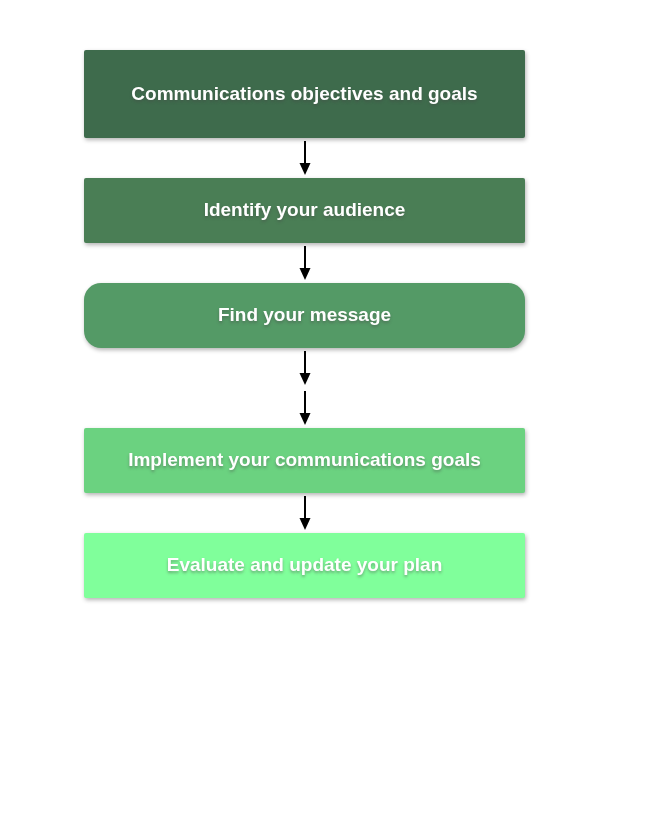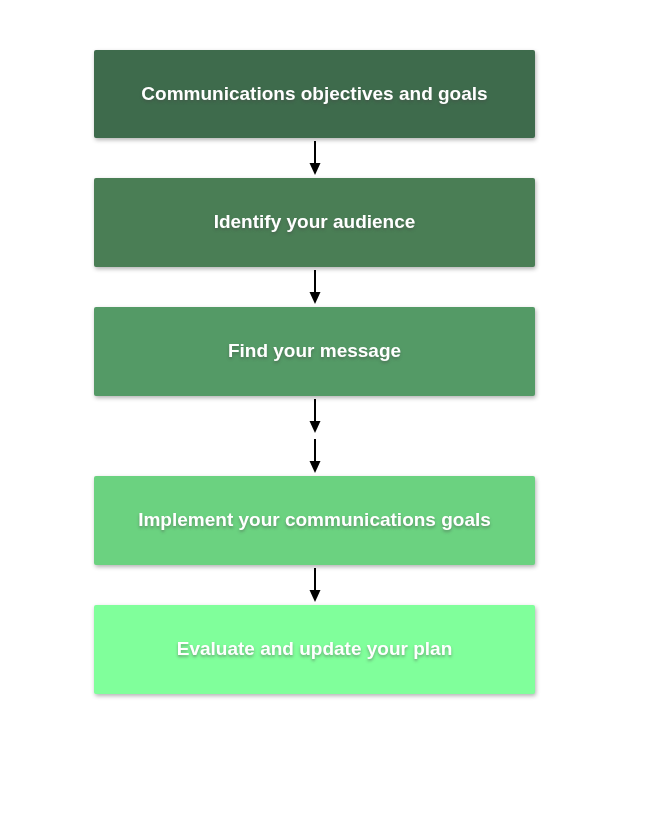--- a/index.html
+++ b/index.html
@@ -9,29 +9,29 @@
   }
   body {
     width: 654px;
     height: 823px;
     position: relative;
     font-family: "Liberation Sans", sans-serif;
     overflow: hidden;
   }
   .flowchart {
     position: absolute;
-    left: 94px;
+    left: 84px;
     top: 50px;
     width: 441px;
     display: flex;
     flex-direction: column;
     align-items: stretch;
   }
   .step-box {
-    height: 89px;
+    height: 65px;
     border-radius: 2px;
     display: flex;
     align-items: center;
     justify-content: center;
     text-align: center;
     box-shadow: 1px 2px 4px rgba(0,0,0,0.30);
   }
   .step-box:first-child {
     height: 88px;
   }
@@ -73,21 +73,21 @@
     <span class="step-label">Identify your audience</span>
   </div>
 
   <div class="arrow-gap">
     <svg class="arrow-svg" width="14" height="34" viewBox="0 0 14 34">
       <line x1="7" y1="0" x2="7" y2="23" stroke="#000000" stroke-width="2"></line>
       <polygon points="1.5,22 12.5,22 7,34" fill="#000000"></polygon>
     </svg>
   </div>
 
-  <div class="step-box" style="background-color: rgb(84, 154, 102);">
+  <div class="step-box" style="background-color: rgb(84, 154, 102); border-radius: 17px;">
     <span class="step-label">Find your message</span>
   </div>
 
   <div class="arrow-gap">
     <svg class="arrow-svg" width="14" height="34" viewBox="0 0 14 34">
       <line x1="7" y1="0" x2="7" y2="23" stroke="#000000" stroke-width="2"></line>
       <polygon points="1.5,22 12.5,22 7,34" fill="#000000"></polygon>
     </svg>
   </div>
 

